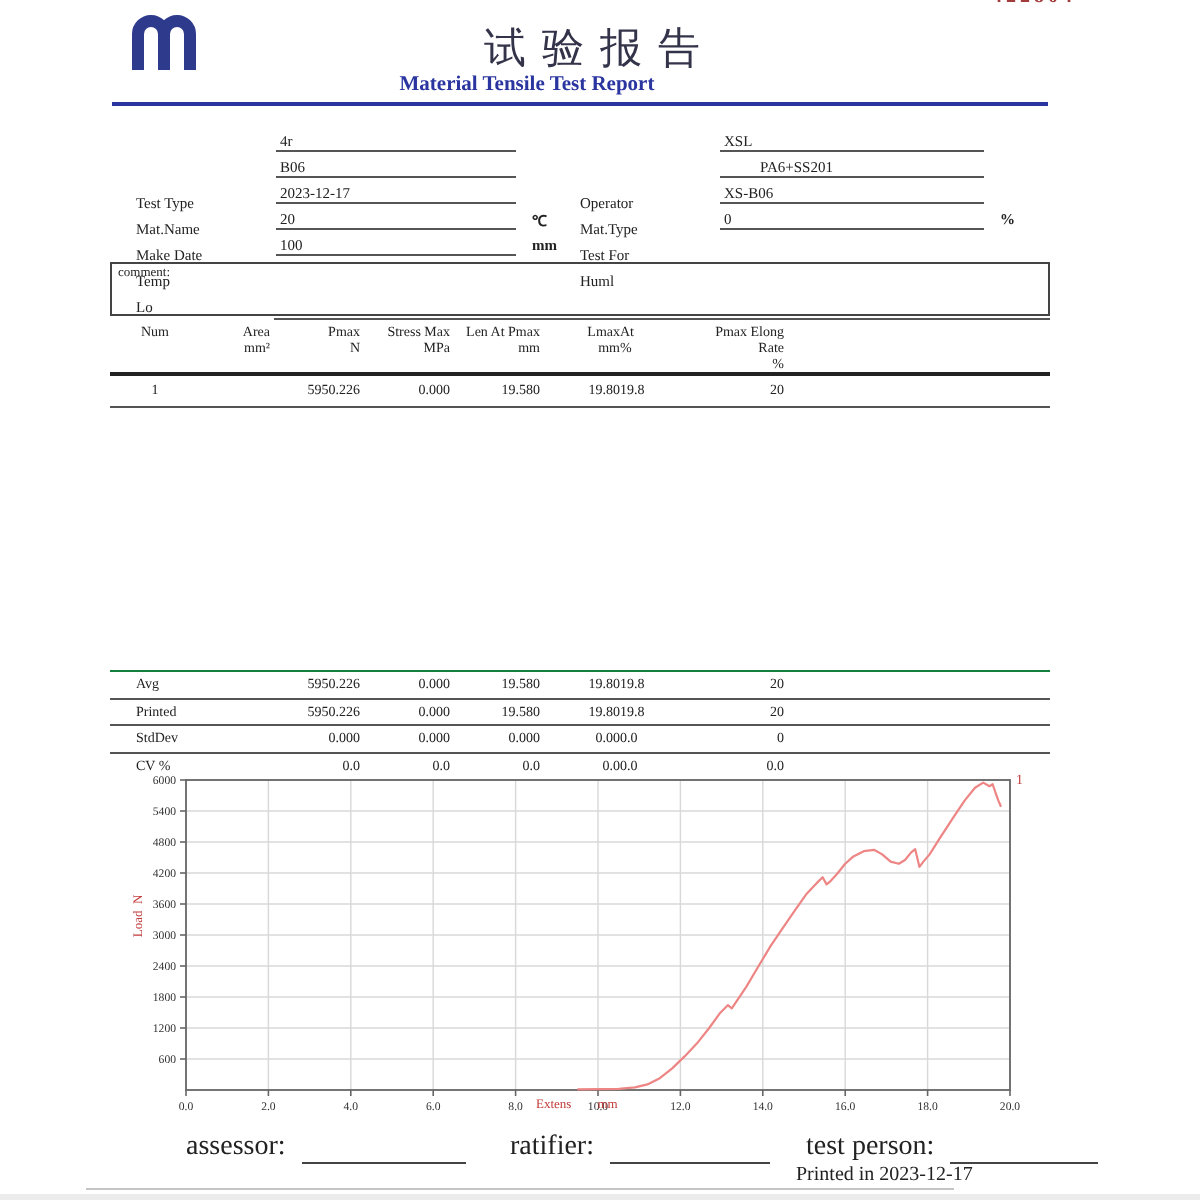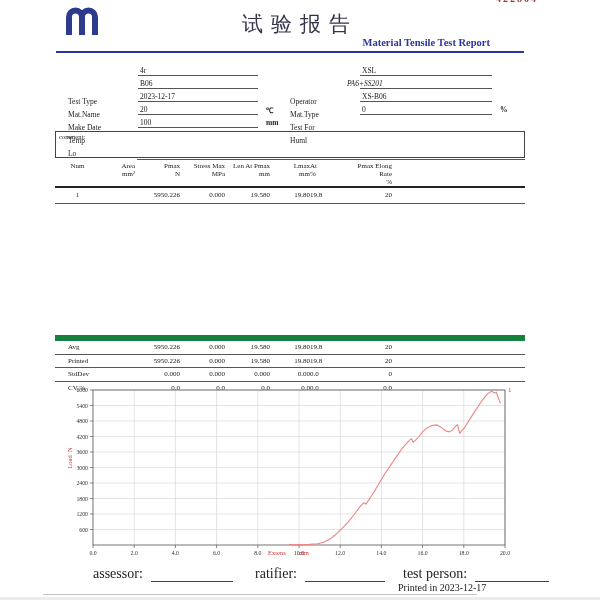--- a/index.html
+++ b/index.html
@@ -3,21 +3,21 @@
 <meta charset="utf-8">
 <style>
   * { margin:0; padding:0; box-sizing:border-box; }
   html,body { width:600px; height:600px; background:#ffffff; overflow:hidden; }
   body { font-family:"Liberation Serif", serif; color:#222; position:relative; }
   .abs { position:absolute; }
 
   
   .doc-id { position:absolute; top:-7px; left:496px; color:#a23b3b; font-size:10px; font-weight:bold; letter-spacing:2px; }
   .title-cn { position:absolute; top:10px; left:0; width:600px; text-align:center; font-size:21px; letter-spacing:8px; color:#33334a; }
-  .title-en { position:absolute; top:37px; left:0; width:490px; text-align:right; font-size:10.5px; font-weight:bold; color:#2a35a0;padding-left:37px; }
+  .title-en { position:absolute; top:37px; left:0; width:490px; text-align:center; font-size:10.5px; font-weight:bold; color:#2a35a0;padding-left:37px; }
   .head-rule { position:absolute; top:51px; left:56px; width:468px; height:2px; background:#2a35a0; }
   .logo { position:absolute; top:6px; left:64px; }
 
   
   .fld { position:absolute; font-size:7.5px; }
   .fld .lab { position:absolute; left:0; top:0; white-space:nowrap;margin-top:31px; }
   .fld .val { position:absolute; top:0; font-size:7.5px; white-space:nowrap; }
   .fld .ul  { position:absolute; top:9px; border-bottom:1px solid #555; }
   .fld .unit{ position:absolute; top:0; font-weight:bold; white-space:nowrap; }
 
@@ -36,21 +36,21 @@
   .c5 { width:40px; text-align:right; }
   .c6 { width:42px; text-align:left; }
   .c7 { width:40px; text-align:right; }
   .c0.stat-lab { text-align:left; padding-left:13px; }
   .hdr-line { top:159px; left:137px; width:388px; height:1px; background:#555; }
   .hdr-cells { top:162px; }
   .hdr-cells .c span { display:block; height:8px; line-height:8px; }
   .thick-line { top:186px; left:55px; width:470px; height:2px; background:#222; }
   .data-row { top:191px; }
   .row-line { top:203px; left:55px; width:470px; height:1px; background:#555; }
-  .stats { top:335px; border-top:6px solid #15803d; }
+  .stats { top:335px; border-top:1px solid #15803d; }
   .stats .row { height:13.5px; align-items:center; border-bottom:1px solid #555; }
   .stats .row:last-child { border-bottom:none; }
 
   
   .chart-wrap { position:absolute; left:55px; top:383px; width:470px; height:177px; }
   .chart-wrap svg { position:absolute; left:0; top:0; }
   .ylab { position:absolute; left:-13px; top:70px; width:58px; height:10px; text-align:center;
           transform:rotate(-90deg); color:#c23a3a; font-size:6.5px; white-space:pre; }
   .xlab { position:absolute; left:213px; top:166px; color:#c23a3a; font-size:6.5px; white-space:pre; }
   .curve-id { position:absolute; left:453px; top:3px; color:#c23a3a; font-size:7px; }
@@ -104,21 +104,21 @@
   <span class="unit" style="left:198px;">mm</span>
 </div>
 
 <div class="fld" style="left:290px; top:66px;">
   <span class="lab">Operator</span>
   <span class="val" style="left:72px;">XSL</span>
   <span class="ul" style="left:70px; width:132px;"></span>
 </div>
 <div class="fld" style="left:290px; top:79px;">
   <span class="lab">Mat.Type</span>
-  <span class="val" style="left:57px;font-style:italic;">PA6+SS201</span>
+  <span class="val" style="left:90px;">PA6+SS201</span>
   <span class="ul" style="left:70px; width:132px;"></span>
 </div>
 <div class="fld" style="left:290px; top:92px;">
   <span class="lab">Test For</span>
   <span class="val" style="left:72px;">XS-B06</span>
   <span class="ul" style="left:70px; width:132px;"></span>
 </div>
 <div class="fld" style="left:290px; top:105px;">
   <span class="lab">Huml</span>
   <span class="val" style="left:72px;">0</span>

